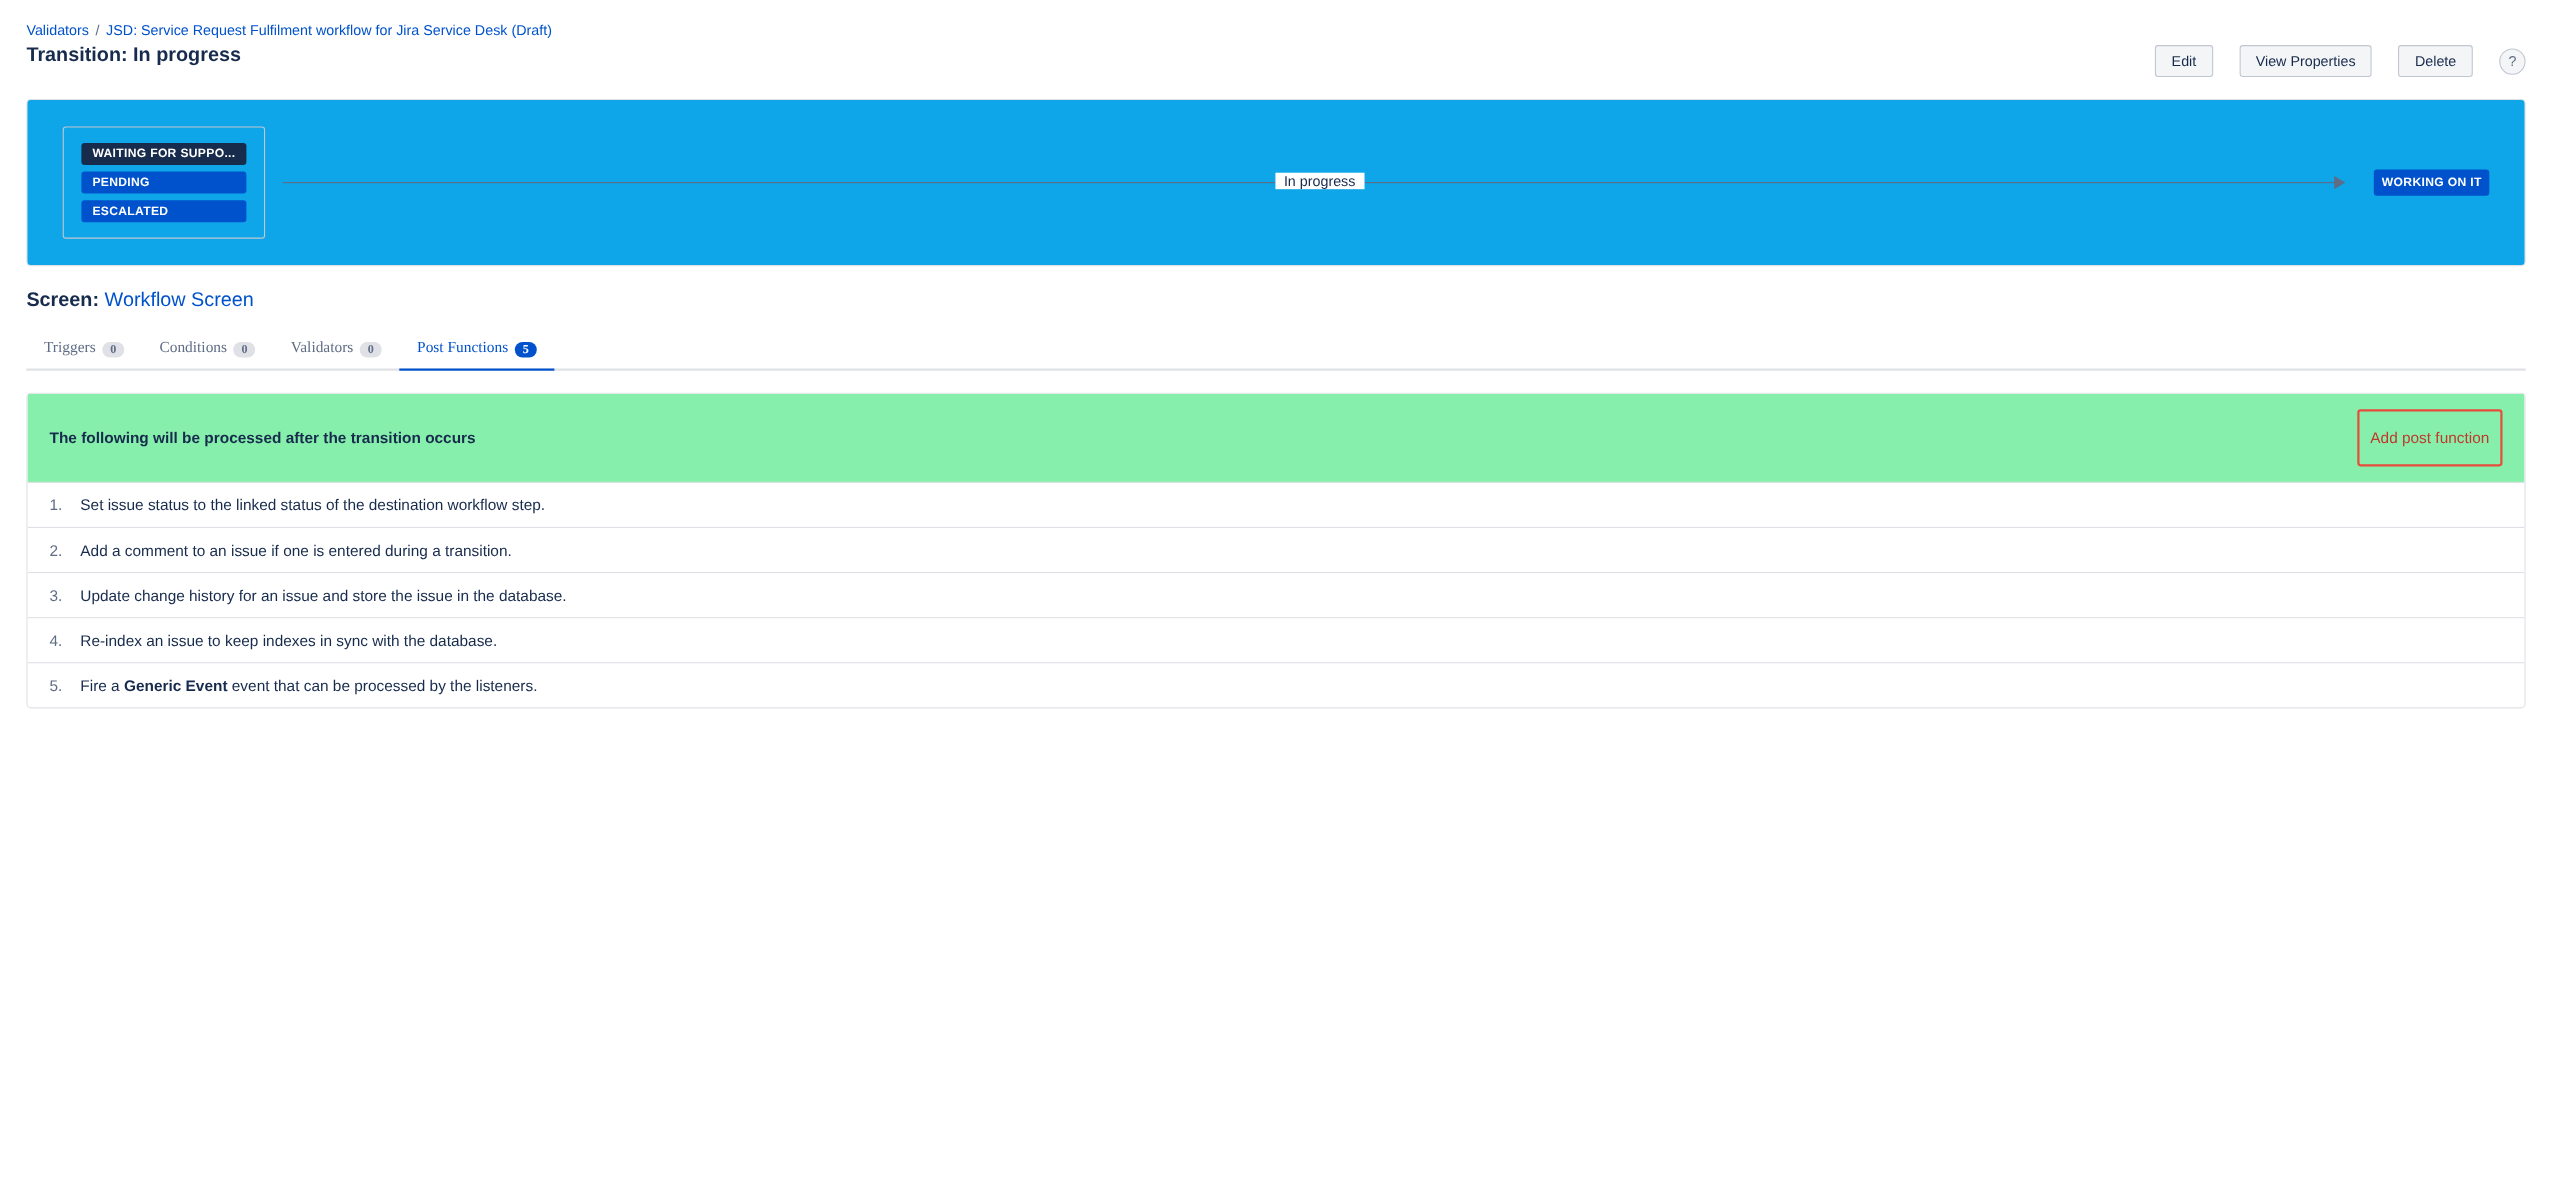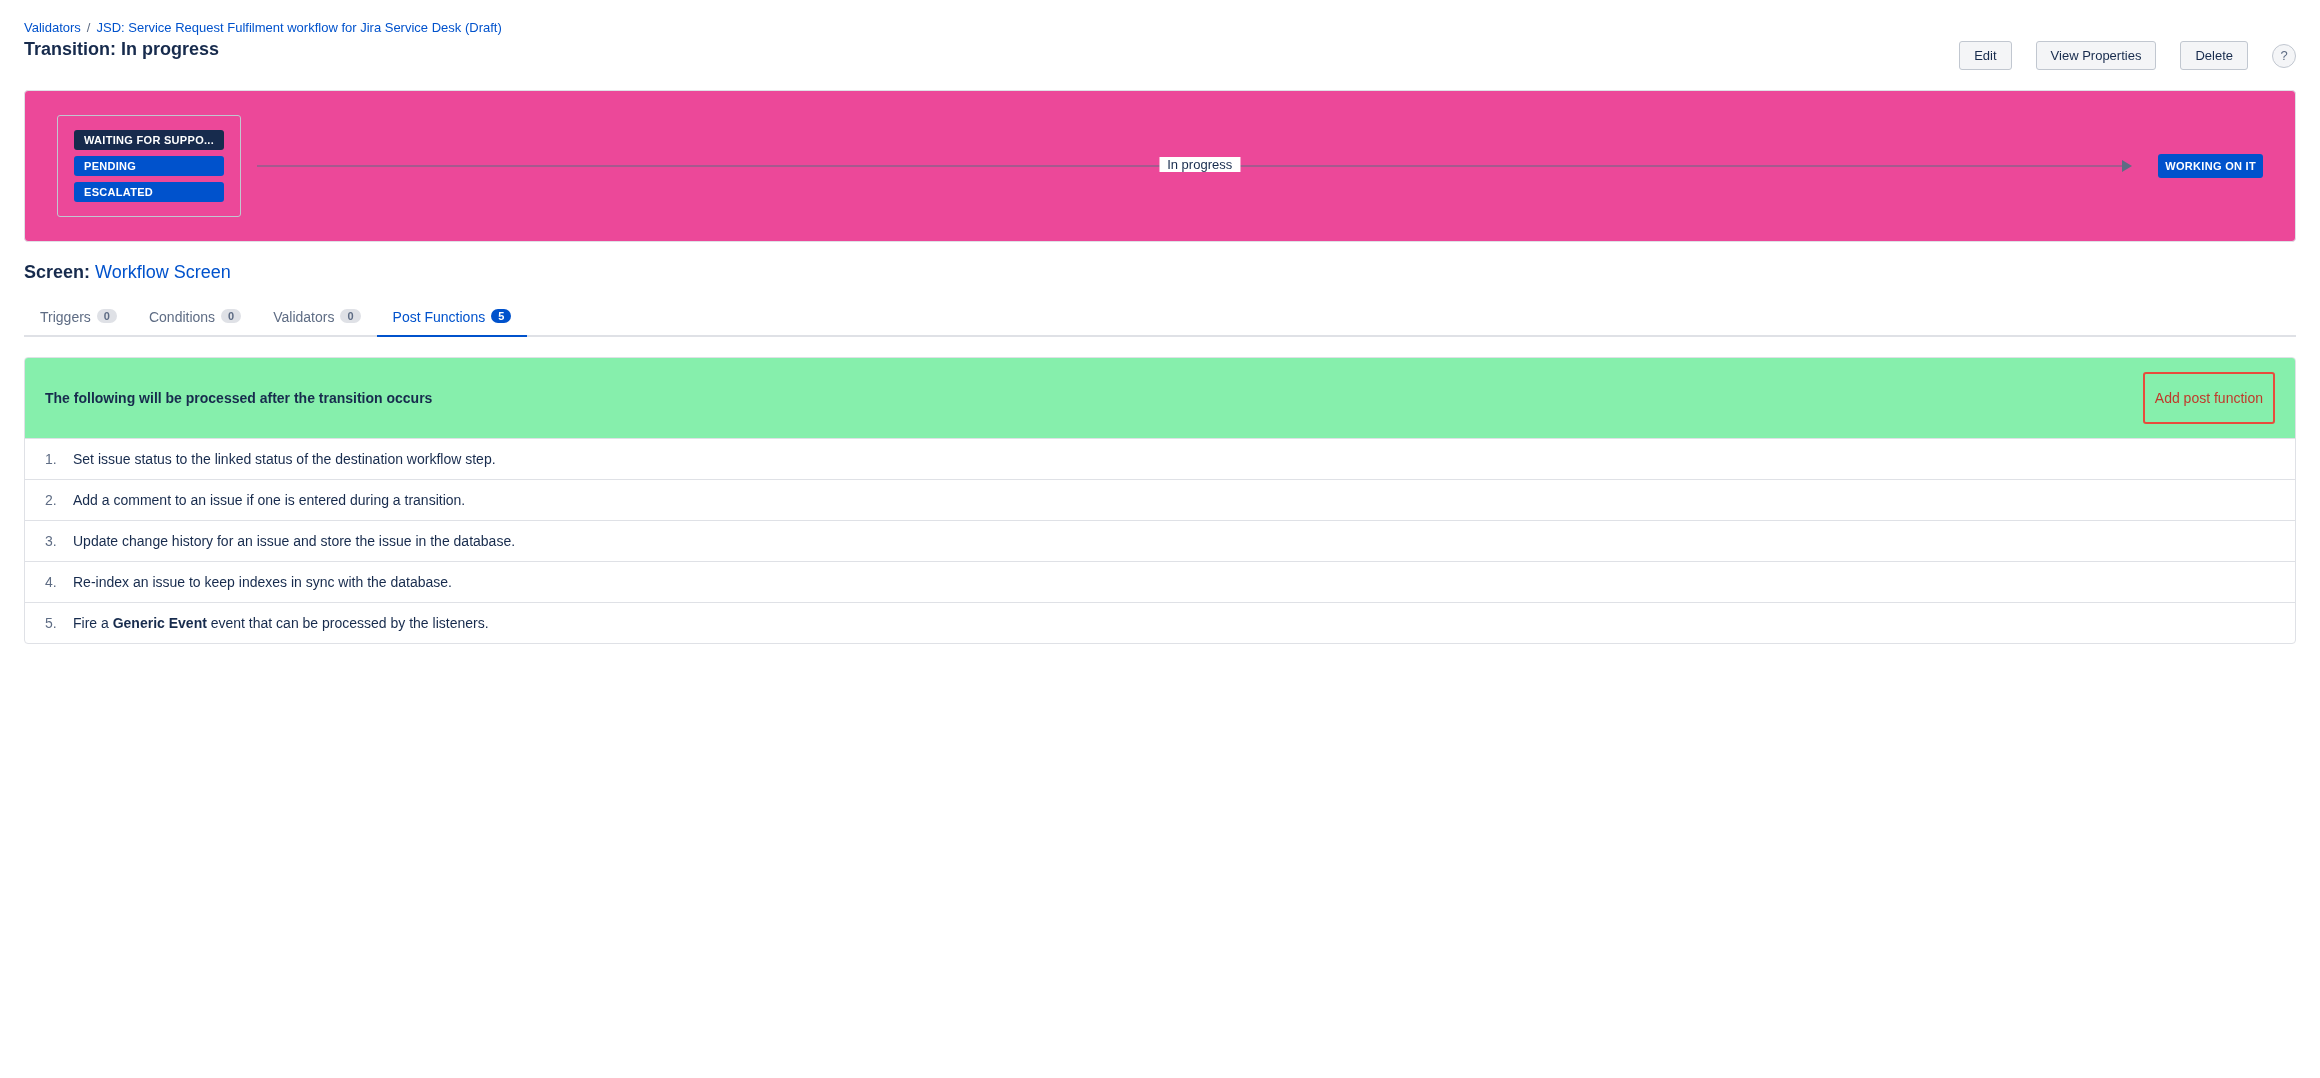--- a/index.html
+++ b/index.html
@@ -73,21 +73,21 @@
       cursor: pointer;
       background: #f4f5f7;
     }
 
     
     .diagram-box {
       border: 1px solid #dfe1e6;
       border-radius: 4px;
       padding: 24px 32px;
       margin-bottom: 20px;
-      background: #ec4899;
+      background: #0ea5e9;
       min-height: 120px;
       position: relative;
     }
     .diagram-inner {
       display: flex;
       align-items: center;
       gap: 0;
     }
     .state-badge {
       background: #0052cc;
@@ -182,29 +182,30 @@
     
     .tabs-row {
       display: flex;
       align-items: center;
       gap: 0;
       border-bottom: 2px solid #dfe1e6;
       margin-bottom: 20px;
     }
     .tab {
       display: flex;
-      align-items: flex-start;
+      align-items: flex-end;
       gap: 6px;
       padding: 10px 16px;
       font-size: 14px;
       color: #5e6c84;
       cursor: pointer;
       border-bottom: 2px solid transparent;
       margin-bottom: -2px;
       font-weight: 500;
+      font-family: Liberation Serif, serif;
     }
     .tab.active {
       color: #0052cc;
       border-bottom: 2px solid #0052cc;
     }
     .tab-badge {
       background: #dfe1e6;
       color: #5e6c84;
       border-radius: 10px;
       font-size: 11px;

